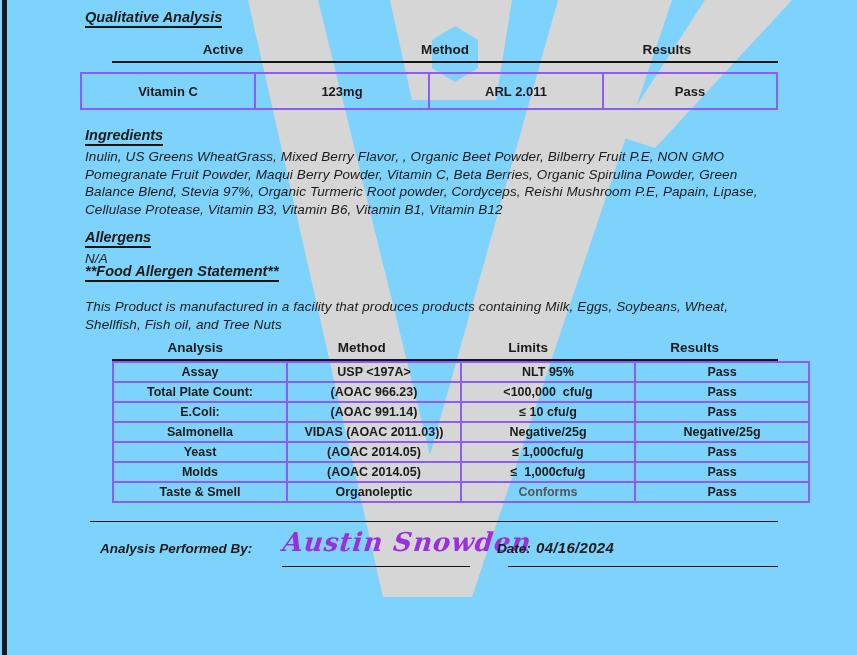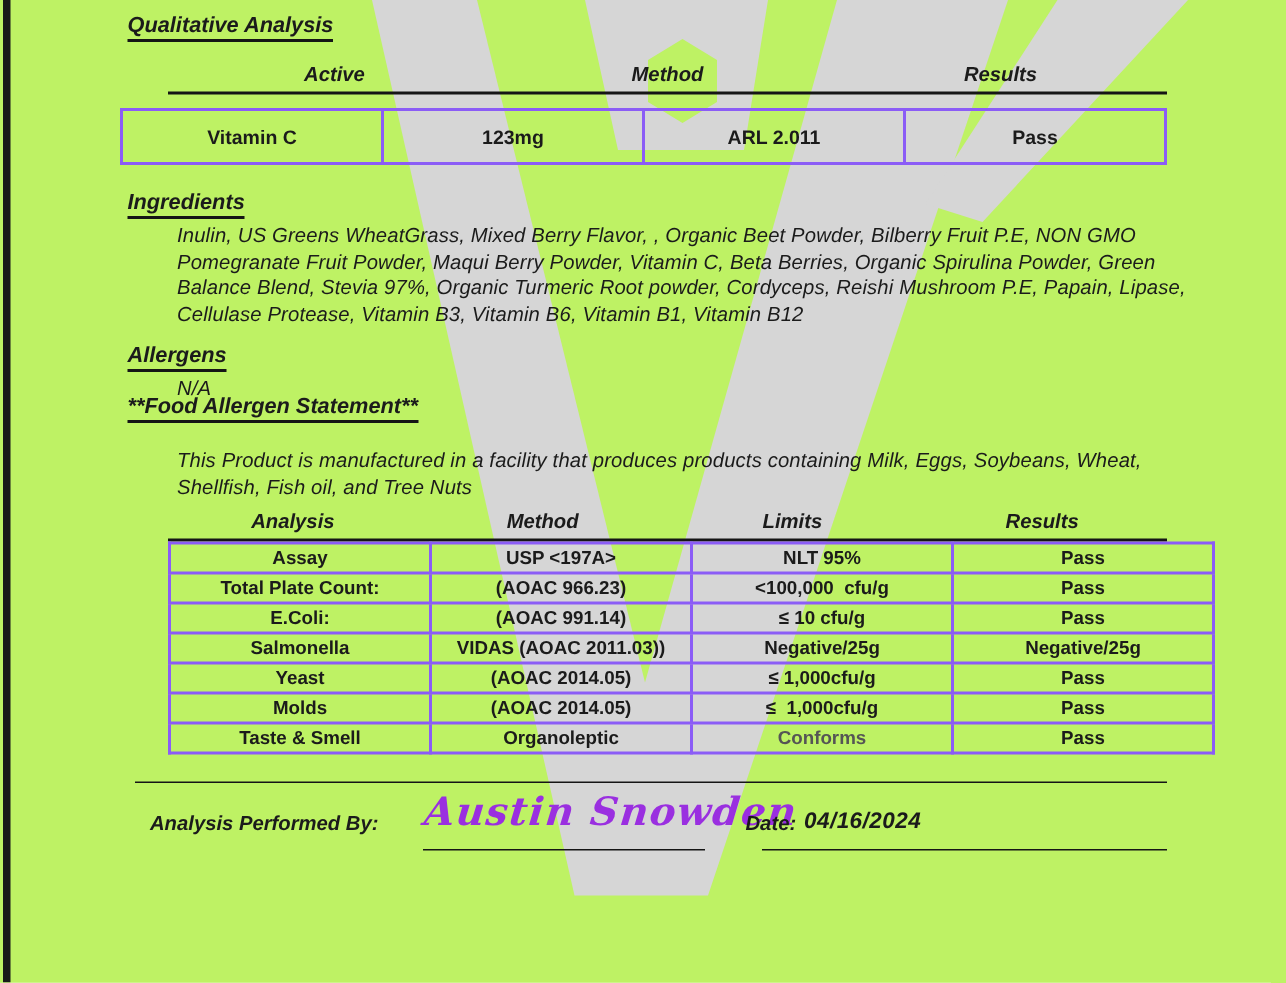--- a/index.html
+++ b/index.html
@@ -1,40 +1,40 @@
 <!DOCTYPE html>
 <html><head>
 <meta charset="utf-8">
 <style>
   html,body{margin:0;padding:0;}
   body{
     width:857px;height:655px;background:#ffffff;overflow:hidden;
     font-family:"Liberation Sans",sans-serif;color:#1b1b1b;
   }
-  .page{position:relative;width:857px;height:655px;background:#bef264;overflow:hidden;}
+  .page{position:relative;width:857px;height:655px;background:#7dd3fc;overflow:hidden;}
   .edge-bar{position:absolute;left:2px;top:0;width:5px;height:655px;background:#191919;}
   .watermark{position:absolute;left:0;top:0;width:857px;height:655px;pointer-events:none;}
   .content{position:absolute;left:0;top:0;width:857px;height:655px;}
 
   .h-underline{
     display:inline-block;font-weight:bold;font-style:italic;
     border-bottom:2px solid #151515;padding-bottom:1px;
   }
   .sec-heading{position:absolute;font-size:14.5px;}
   .body-text{
     position:absolute;font-style:italic;font-size:13.5px;line-height:17.5px;
-    width:702px;letter-spacing:0.1px;margin-left:33px;
+    width:702px;letter-spacing:0.1px;
   }
 
   .cols-header{
     position:absolute;left:112px;width:666px;height:19px;
     display:flex;border-bottom:2px solid #151515;
   }
   .cols-header span{
-    flex:1;text-align:center;font-weight:bold;font-style:italic;font-size:13.5px;
+    flex:1;text-align:center;font-weight:bold;font-size:13.5px;
   }
 
   table.coa{
     position:absolute;left:80px;width:698px;border-collapse:collapse;table-layout:fixed;
   }
   table.coa td{
     border:2px solid #8b5cf6;text-align:center;vertical-align:middle;
     font-weight:bold;white-space:pre-wrap;padding:0 2px;
   }
   table.actives td{height:34px;font-size:13px;}

